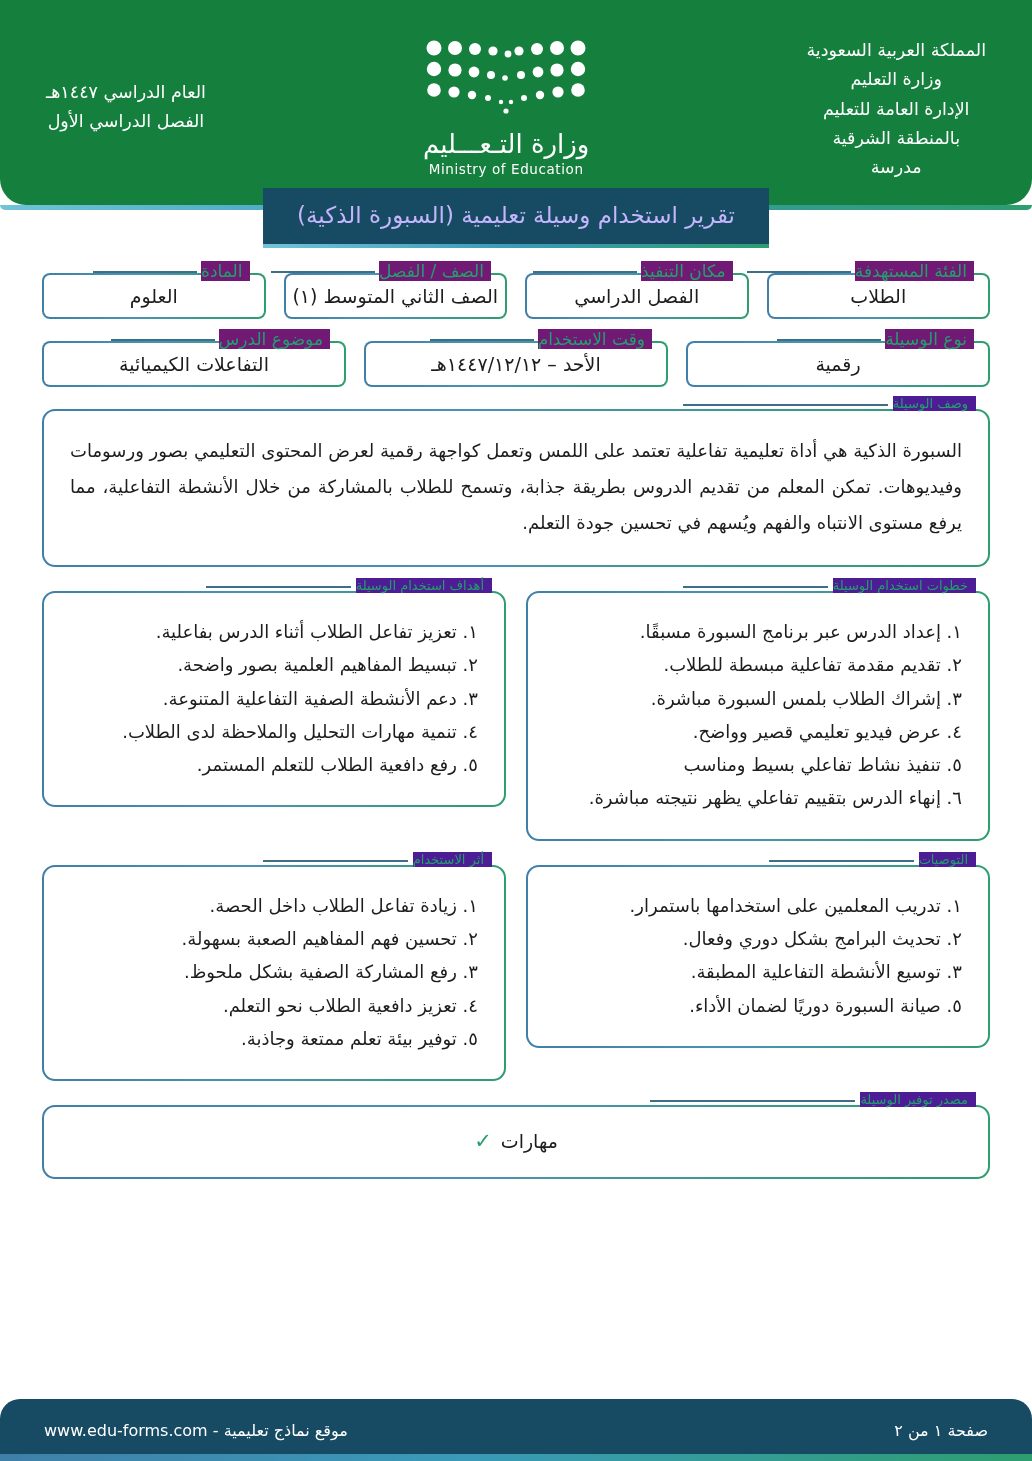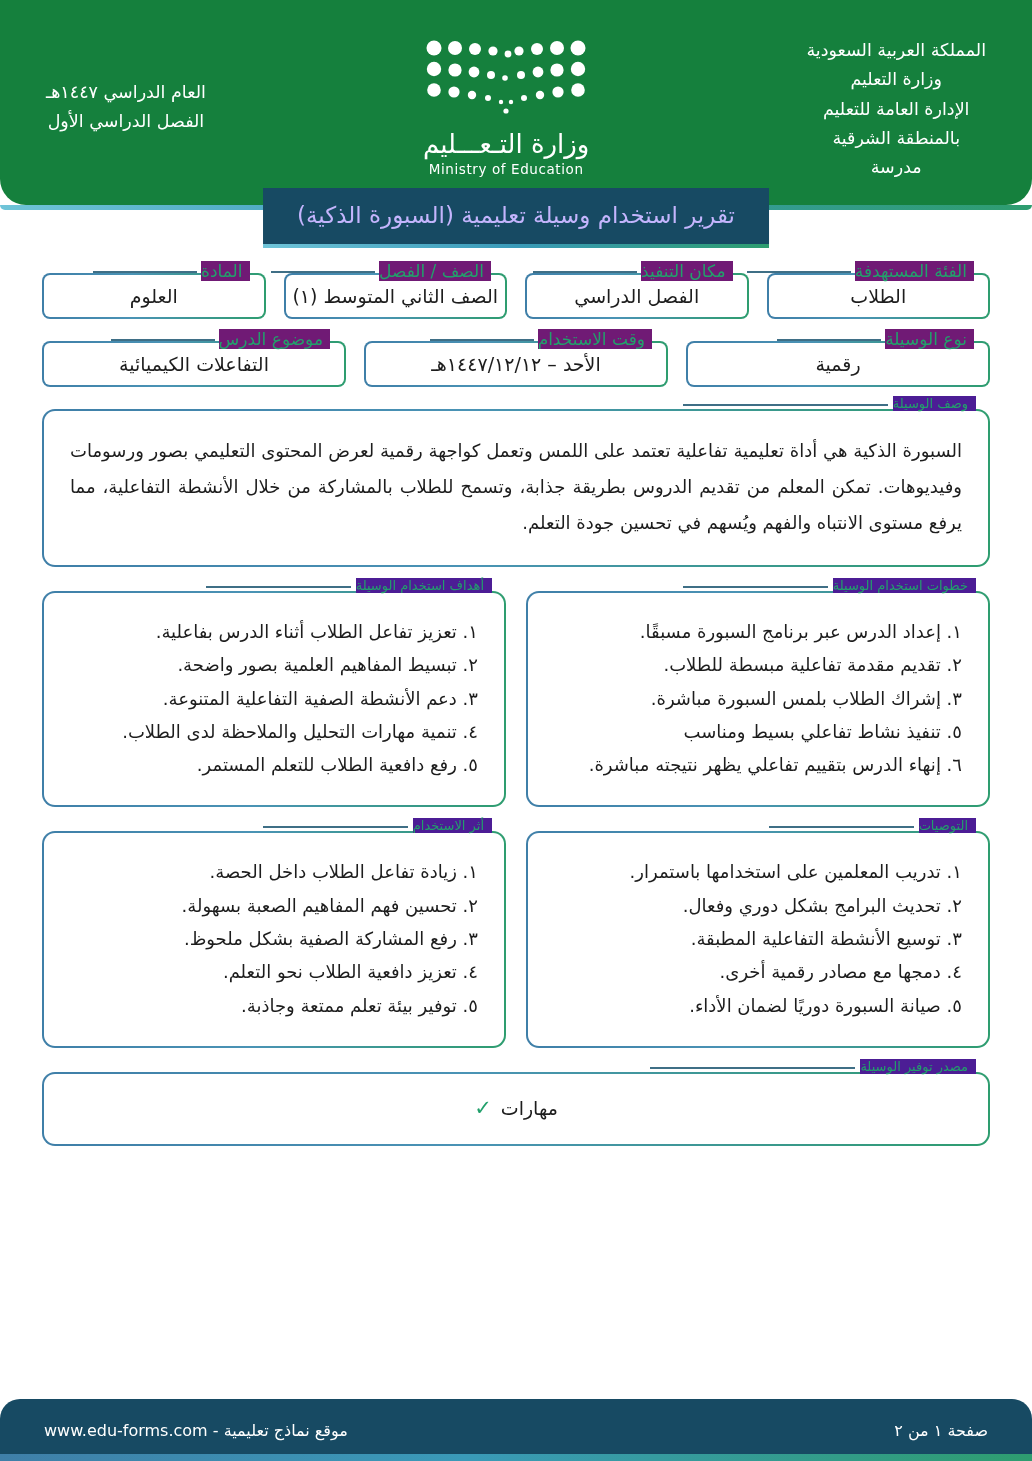--- a/index.html
+++ b/index.html
@@ -340,20 +340,21 @@
 
   <div class="two-col">
 
     <div class="section">
       <span class="section-legend">خطوات استخدام الوسيلة</span>
       <div class="section-box steps-box">
         <ul class="list">
           <li>١. إعداد الدرس عبر برنامج السبورة مسبقًا.</li>
           <li>٢. تقديم مقدمة تفاعلية مبسطة للطلاب.</li>
           <li>٣. إشراك الطلاب بلمس السبورة مباشرة.</li>
+          <li>٤. عرض فيديو تعليمي قصير وواضح.</li>
           <li>٥. تنفيذ نشاط تفاعلي بسيط ومناسب</li>
           <li>٦. إنهاء الدرس بتقييم تفاعلي يظهر نتيجته مباشرة.</li>
         </ul>
       </div>
     </div>
 
     <div class="section">
       <span class="section-legend">أهداف استخدام الوسيلة</span>
       <div class="section-box objectives-box">
         <ul class="list">
@@ -370,21 +371,20 @@
 
   <div class="two-col">
 
     <div class="section">
       <span class="section-legend">التوصيات</span>
       <div class="section-box recs-box">
         <ul class="list">
           <li>١. تدريب المعلمين على استخدامها باستمرار.</li>
           <li>٢. تحديث البرامج بشكل دوري وفعال.</li>
           <li>٣. توسيع الأنشطة التفاعلية المطبقة.</li>
-          <li>٤. دمجها مع مصادر رقمية أخرى.</li>
           <li>٥. صيانة السبورة دوريًا لضمان الأداء.</li>
         </ul>
       </div>
     </div>
 
     <div class="section">
       <span class="section-legend">أثر الاستخدام</span>
       <div class="section-box impact-box">
         <ul class="list">
           <li>١. زيادة تفاعل الطلاب داخل الحصة.</li>

